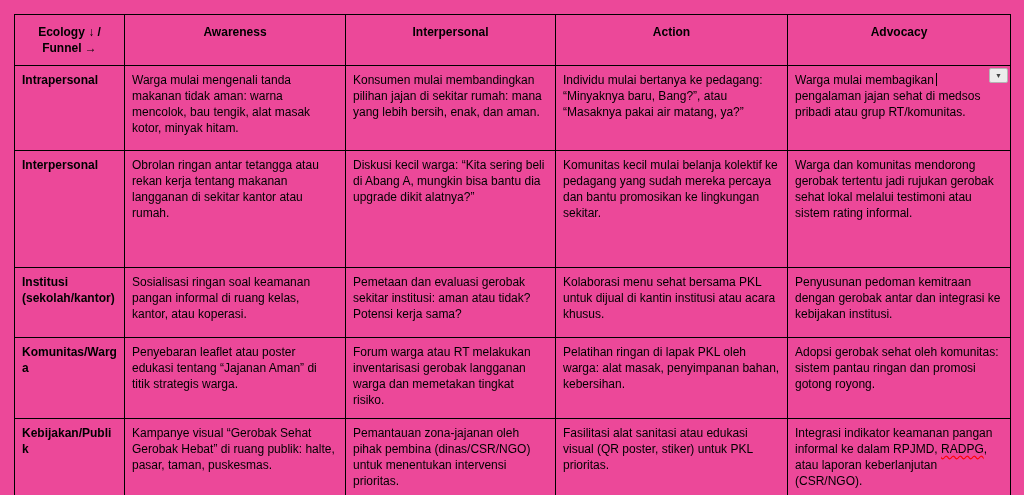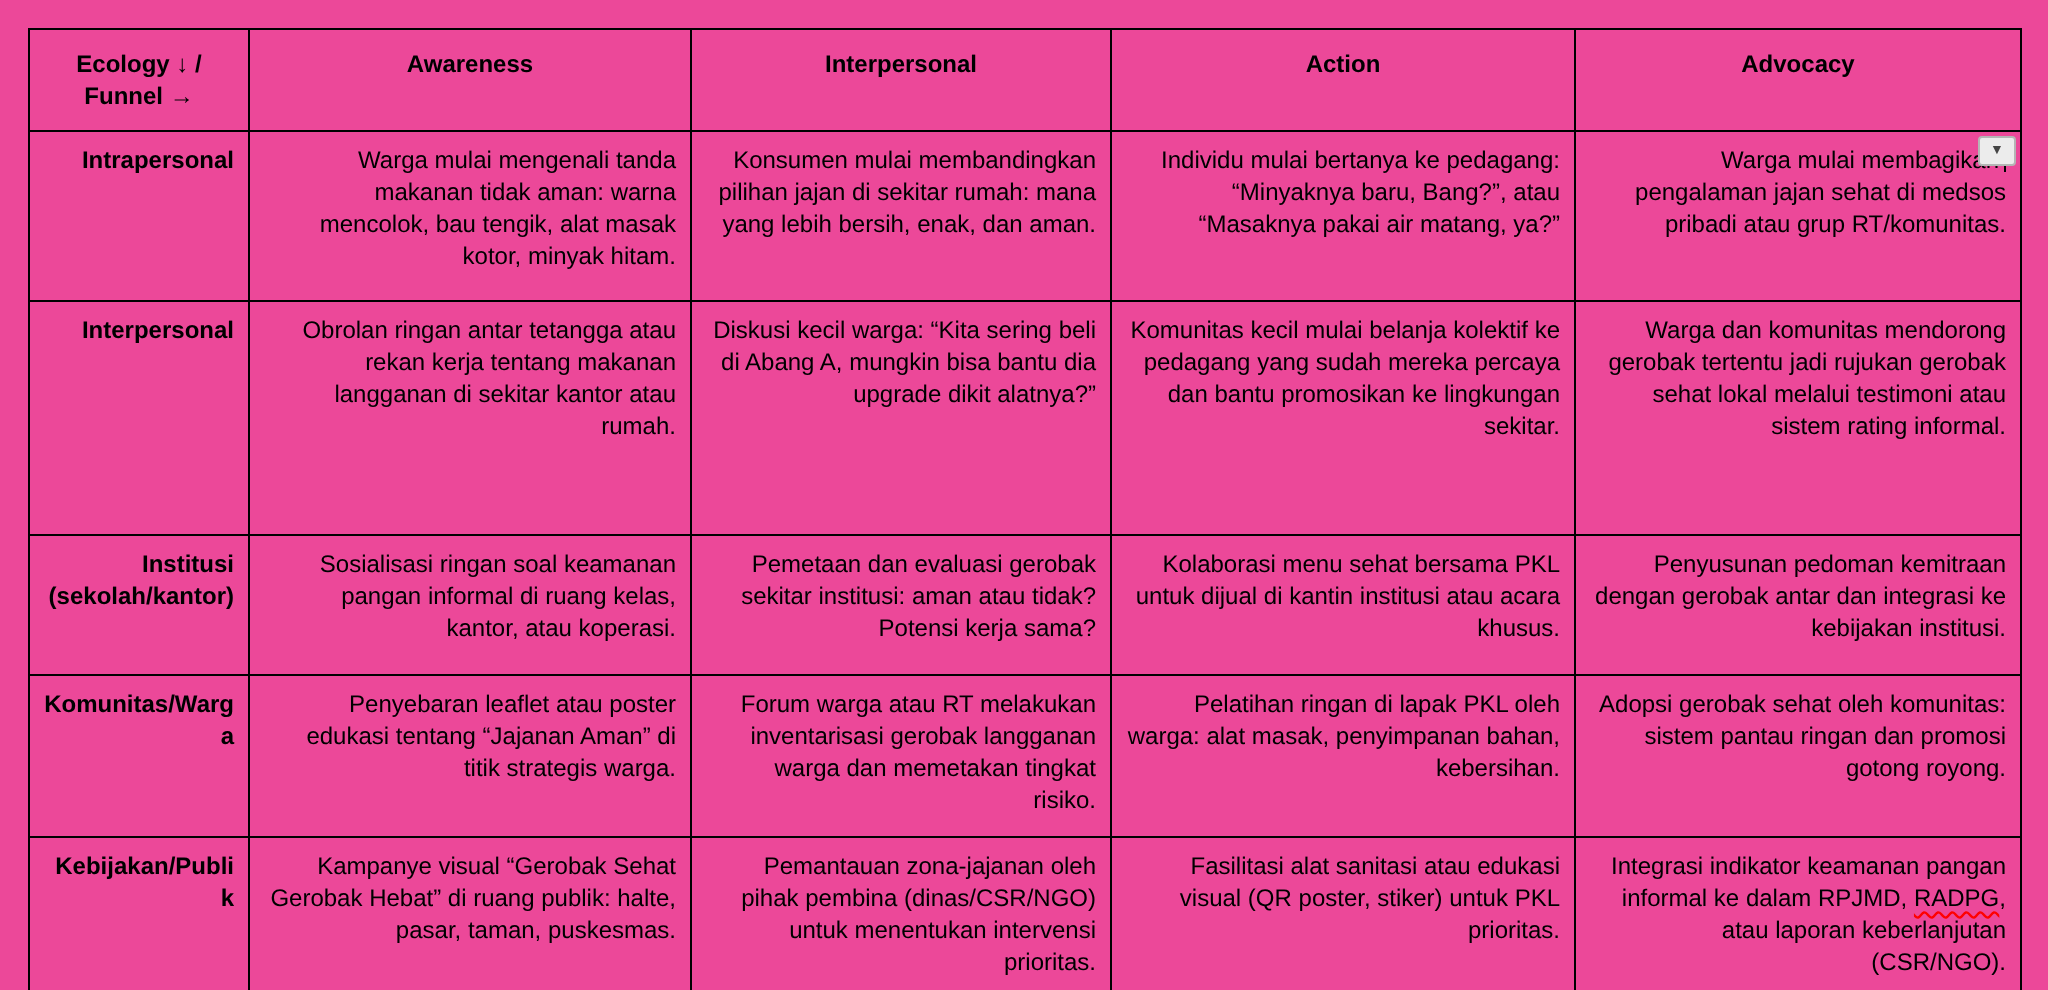--- a/index.html
+++ b/index.html
@@ -24,21 +24,20 @@
   }
   table.matrix th,
   table.matrix td {
     border: 1px solid #000000;
     vertical-align: top;
     font-size: 12px;
     line-height: 16px;
     padding: 6px 7px;
     overflow-wrap: break-word;
     word-wrap: break-word;
-    text-align: right;
   }
   tr.header-row th {
     font-weight: bold;
     text-align: center;
     padding-top: 9px;
   }
   th.rowlabel {
     font-weight: bold;
     text-align: left;
   }

